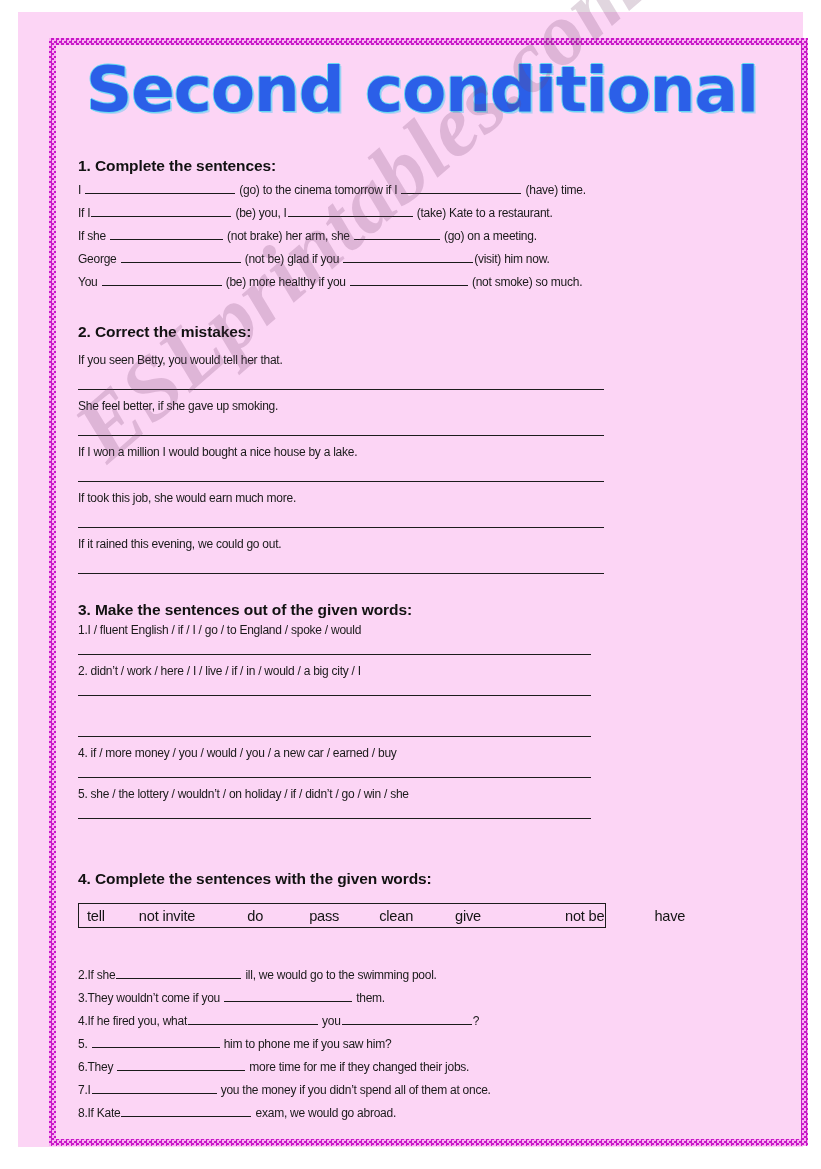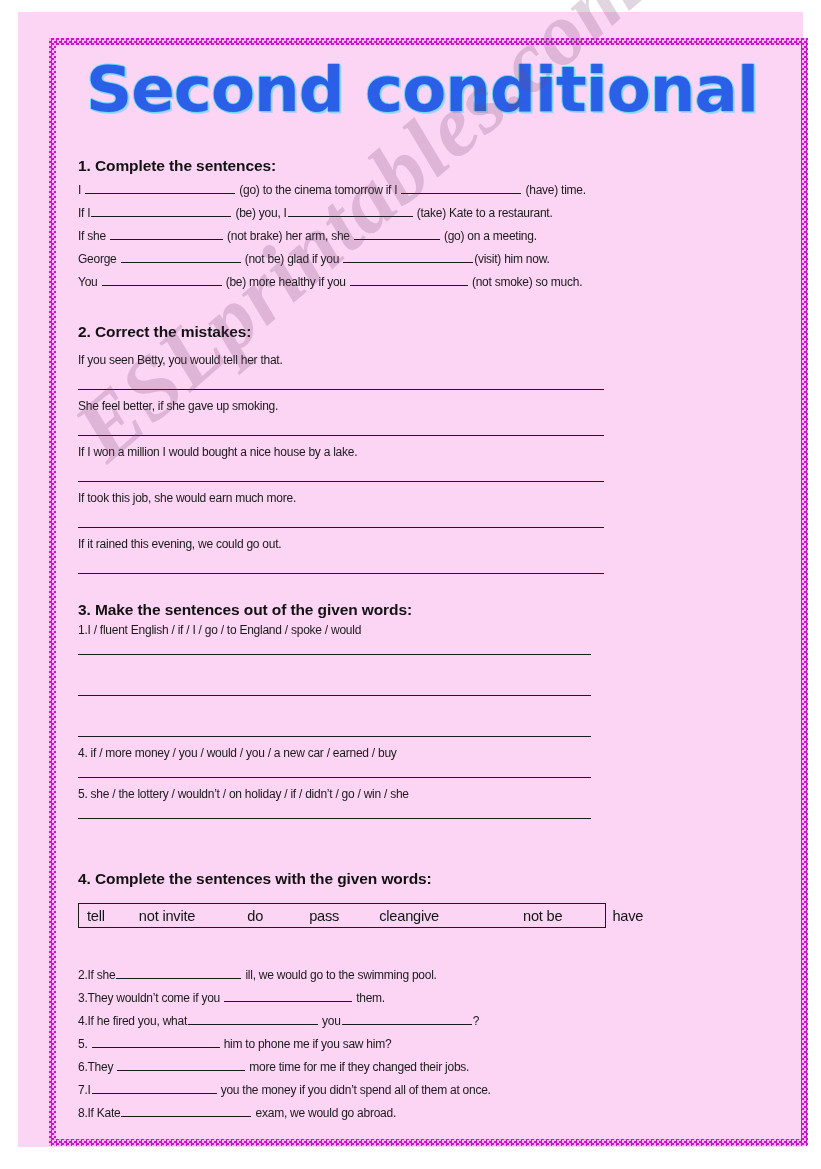--- a/index.html
+++ b/index.html
@@ -190,20 +190,21 @@
       </div>
 
       <div class="sec" style="top:556px;">
         <div class="sec-title">3. Make the sentences out of the given words:</div>
         <div id="s3-items" style="">
             <div style="position: relative; height: 41px;">
               <div class="line">1.I / fluent English / if / I / go / to England / spoke / would</div>
               <div class="rule" style="left: 0px; top: 35px; width: 513px;"></div>
             </div>
             <div style="position: relative; height: 41px;">
+              <div class="line">2. didn’t / work / here / I / live / if / in / would / a big city / I</div>
               <div class="rule" style="left: 0px; top: 35px; width: 513px;"></div>
             </div>
             <div style="position: relative; height: 41px;">
               <div class="rule" style="left: 0px; top: 35px; width: 513px;"></div>
             </div>
             <div style="position: relative; height: 41px;">
               <div class="line">4. if / more money / you / would / you / a new car / earned / buy</div>
               <div class="rule" style="left: 0px; top: 35px; width: 513px;"></div>
             </div>
             <div style="position: relative; height: 41px;">
@@ -214,21 +215,21 @@
       </div>
 
       <div class="sec" style="top:825px;">
         <div class="sec-title">4. Complete the sentences with the given words:</div>
         <div id="s4-wordbank" class="wordbank" style="left:0px; top:33px; width:528px; height:25px;padding-left:8px;">
             <span class="wb-word">tell</span>
             <span class="wb-word" style="margin-left: 34px;">not invite</span>
             <span class="wb-word" style="margin-left: 52px;">do</span>
             <span class="wb-word" style="margin-left: 46px;">pass</span>
             <span class="wb-word" style="margin-left: 40px;">clean</span>
-            <span class="wb-word" style="">give</span>
+            <span class="wb-word" style="margin-left: 42px;">give</span>
             <span class="wb-word" style="margin-left: 84px;">not be</span>
             <span class="wb-word" style="margin-left: 50px;">have</span>
           </div>
         <div id="s4-items" style="margin-top:76px;">
             <div class="line">2.If she<span class="blank" style="width: 125px;"></span> ill, we would go to the swimming pool.</div>
             <div class="line">3.They wouldn’t come if you <span class="blank" style="width: 128px;"></span> them.</div>
             <div class="line">4.If he fired you, what<span class="blank" style="width: 130px;"></span> you<span class="blank" style="width: 130px;"></span>?</div>
             <div class="line">5. <span class="blank" style="width: 128px;"></span> him to phone me if you saw him?</div>
             <div class="line">6.They <span class="blank" style="width: 128px;"></span> more time for me if they changed their jobs.</div>
             <div class="line">7.I<span class="blank" style="width: 125px;"></span> you the money if you didn’t spend all of them at once.</div>

